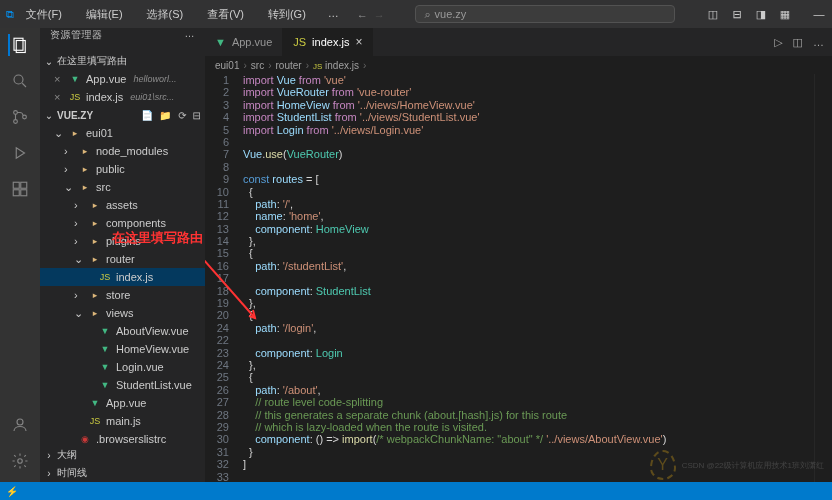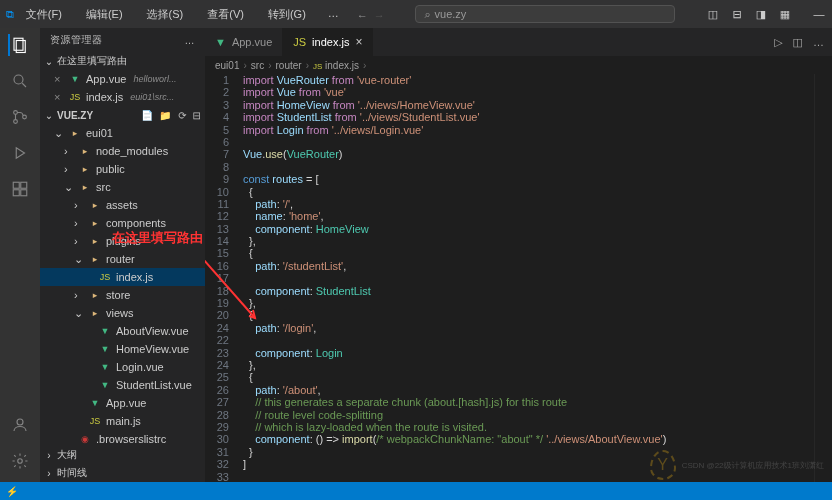--- a/index.html
+++ b/index.html
@@ -11,21 +11,21 @@
 .titlebar .search-wrap { flex: 1; display: flex; justify-content: center; }
 .titlebar .search { background: #3c3c3c; border: 1px solid #525252; border-radius: 4px; padding: 1px 8px; width: 260px; height: 18px; display: flex; align-items: center; gap: 4px; color: #999; font-size: 11px; }
 .titlebar .icons { display: flex; gap: 10px; }
 .titlebar .icons span { width: 14px; height: 14px; display: inline-flex; align-items: center; justify-content: center; color: #ccc; }
 .main { display: flex; height: calc(100% - 28px - 18px); }
 .activity { width: 40px; background: #333333; display: flex; flex-direction: column; align-items: center; padding-top: 6px; justify-content: space-between; }
 .activity .top, .activity .bottom { display: flex; flex-direction: column; align-items: center; gap: 14px; }
 .activity .icon { width: 22px; height: 22px; display: flex; align-items: center; justify-content: center; color: #858585; }
 .activity .icon.active { color: #fff; border-left: 2px solid #0078d4; margin-left: -2px; }
 .sidebar { width: 165px; background: #252526; display: flex; flex-direction: column; overflow: hidden; }
-.sidebar .header { height: 24px; display: flex; align-items: center; padding: 0 10px; font-size: 10px; color: #bdbdbd; letter-spacing: 0.5px; }
+.sidebar .header { height: 24px; display: flex; align-items: flex-start; padding: 0 10px; font-size: 10px; color: #bdbdbd; letter-spacing: 0.5px; }
 .sidebar .section-title { display: flex; align-items: center; height: 18px; padding: 0 4px; font-size: 10px; color: #ccc; gap: 3px; }
 .sidebar .section-title .chev { width: 10px; text-align: center; }
 .sidebar .section-title .actions { margin-left: auto; display: flex; gap: 6px; color: #bdbdbd; }
 .sidebar .tree { flex: 1; overflow: auto; }
 .sidebar .tree .item { display: flex; align-items: center; height: 18px; font-size: 11px; color: #ccc; gap: 4px; padding-right: 4px; white-space: nowrap; }
 .sidebar .tree .item.selected { background: #04395e; }
 .sidebar .tree .item .icon { width: 14px; display: inline-flex; justify-content: center; }
 .sidebar .tree .item .label.dim { color: #8d8d8d; font-style: italic; }
 .editor { flex: 1; display: flex; flex-direction: column; background: #1e1e1e; overflow: hidden; position: relative; }
 .tabs { height: 28px; background: #252526; display: flex; align-items: stretch; }
@@ -342,22 +342,22 @@
           <div>26</div>
           <div>27</div>
           <div>28</div>
           <div>29</div>
           <div>30</div>
           <div>31</div>
           <div>32</div>
           <div>33</div>
         </div>
       <div class="codearea" id="codearea">
+          <div class="line"><span class="t-kw">import </span><span class="t-var">Vue</span><span class="t-kw"> from </span><span class="t-str">'vue'</span></div>
           <div class="line"><span class="t-kw">import </span><span class="t-var">VueRouter</span><span class="t-kw"> from </span><span class="t-str">'vue-router'</span></div>
-          <div class="line"><span class="t-kw">import </span><span class="t-var">Vue</span><span class="t-kw"> from </span><span class="t-str">'vue'</span></div>
           <div class="line"><span class="t-kw">import </span><span class="t-var">HomeView</span><span class="t-kw"> from </span><span class="t-str">'../views/HomeView.vue'</span></div>
           <div class="line"><span class="t-kw">import </span><span class="t-var">StudentList</span><span class="t-kw"> from </span><span class="t-str">'../views/StudentList.vue'</span></div>
           <div class="line"><span class="t-kw">import </span><span class="t-var">Login</span><span class="t-kw"> from </span><span class="t-str">'../views/Login.vue'</span></div>
           <div class="line"></div>
           <div class="line"><span class="t-var">Vue</span><span class="t-pun">.</span><span class="t-func">use</span><span class="t-pun">(</span><span class="t-obj">VueRouter</span><span class="t-pun">)</span></div>
           <div class="line"></div>
           <div class="line"><span class="t-const">const </span><span class="t-var">routes</span><span class="t-pun"> = [</span></div>
           <div class="line"><span class="t-pun">  {</span></div>
           <div class="line"><span class="t-var">    path</span><span class="t-pun">: </span><span class="t-str">'/'</span><span class="t-pun">,</span></div>
           <div class="line"><span class="t-var">    name</span><span class="t-pun">: </span><span class="t-str">'home'</span><span class="t-pun">,</span></div>
@@ -368,22 +368,22 @@
           <div class="line"></div>
           <div class="line"><span class="t-var">    component</span><span class="t-pun">: </span><span class="t-obj">StudentList</span></div>
           <div class="line"><span class="t-pun">  },</span></div>
           <div class="line"><span class="t-pun">  {</span></div>
           <div class="line"><span class="t-var">    path</span><span class="t-pun">: </span><span class="t-str">'/login'</span><span class="t-pun">,</span></div>
           <div class="line"></div>
           <div class="line"><span class="t-var">    component</span><span class="t-pun">: </span><span class="t-obj">Login</span></div>
           <div class="line"><span class="t-pun">  },</span></div>
           <div class="line"><span class="t-pun">  {</span></div>
           <div class="line"><span class="t-var">    path</span><span class="t-pun">: </span><span class="t-str">'/about'</span><span class="t-pun">,</span></div>
+          <div class="line"><span class="t-cmt">    // route level code-splitting</span></div>
           <div class="line"><span class="t-cmt">    // this generates a separate chunk (about.[hash].js) for this route</span></div>
-          <div class="line"><span class="t-cmt">    // route level code-splitting</span></div>
           <div class="line"><span class="t-cmt">    // which is lazy-loaded when the route is visited.</span></div>
           <div class="line"><span class="t-var">    component</span><span class="t-pun">: () =&gt; </span><span class="t-func">import</span><span class="t-pun">(</span><span class="t-cmt">/* webpackChunkName: "about" */</span><span class="t-pun"> </span><span class="t-str">'../views/AboutView.vue'</span><span class="t-pun">)</span></div>
           <div class="line"><span class="t-pun">  }</span></div>
           <div class="line"><span class="t-pun">]</span></div>
         </div>
       <div class="minimap"></div>
     </div>
 
     <svg class="arrow" style="left:-45px;top:180px;" width="120" height="130">
         <path d="M10 20 L70 -110" stroke="#ff3333" stroke-width="2"></path>

